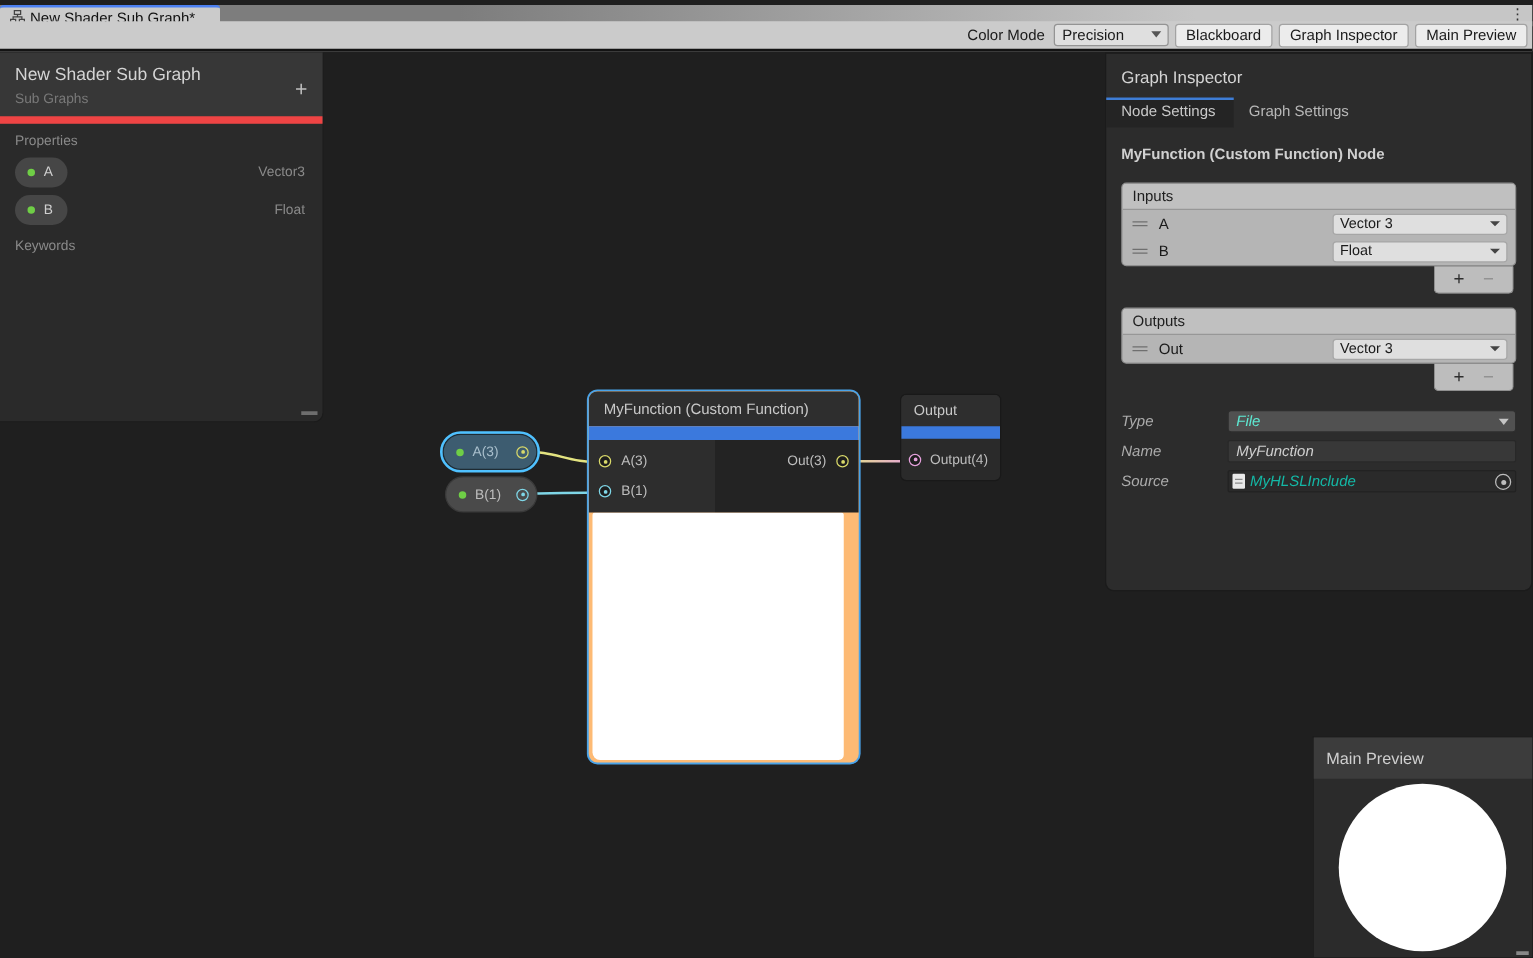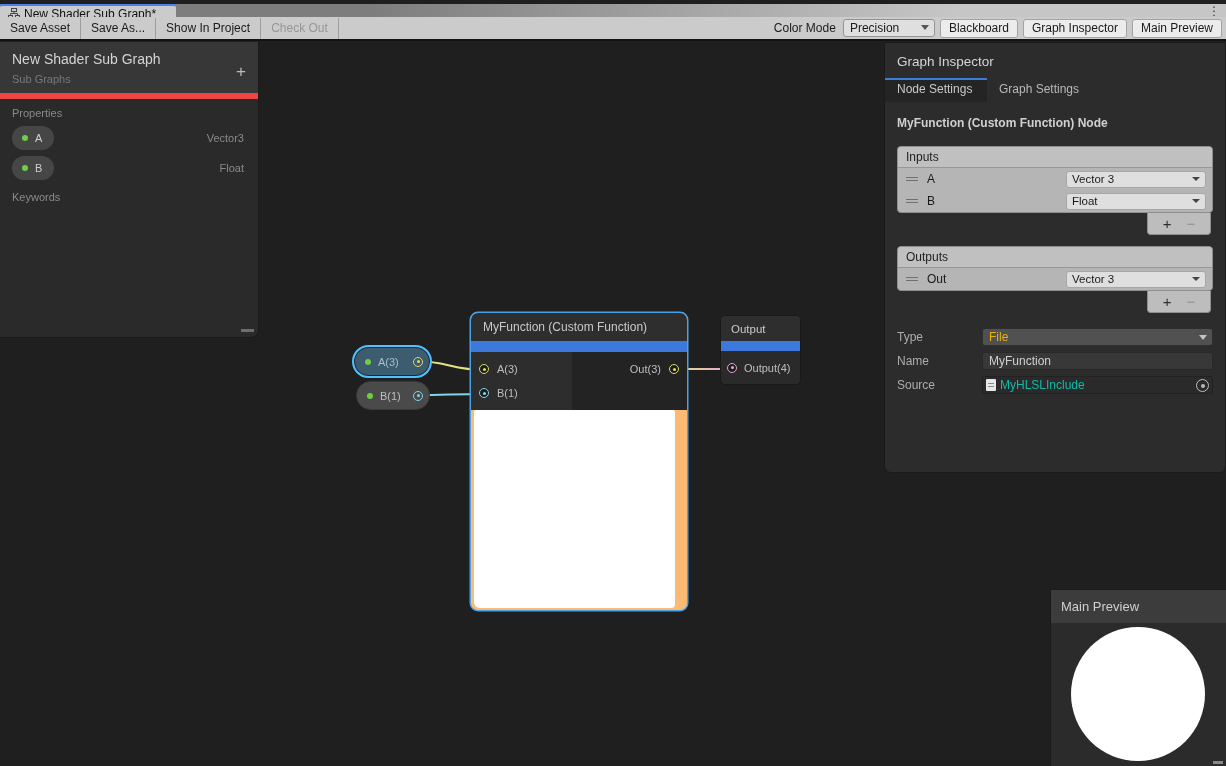--- a/index.html
+++ b/index.html
@@ -74,25 +74,25 @@
   .rl-dd { position:relative; margin-left:auto; width:140px; height:17px; background:#dfdfdf;
     border:1px solid #a6a6a6; border-radius:3px; font-size:11.5px; color:#1a1a1a; padding:1px 14px 0 5px; }
   .rl-dd .dd-arrow { position:absolute; right:5px; top:5px; width:0; height:0;
     border-left:4px solid transparent; border-right:4px solid transparent; border-top:4px solid #444; }
   .rl-pm { width:64px; height:22px; background:#bdbdbd; border:1px solid #8f8f8f; border-top:none;
     border-radius:0 0 4px 4px; margin-left:auto; margin-right:2px;
     display:flex; align-items:center; justify-content:space-evenly; }
   .rl-pm .pm-plus { font-size:15px; color:#2e2e2e; line-height:18px; }
   .rl-pm .pm-minus { font-size:15px; color:#8f8f8f; line-height:18px; }
 
-  .gi-fields { margin-top:12px; }
+  .gi-fields { margin-top:12px;font-style:italic; }
   .gi-frow { display:flex; align-items:center; height:24px; }
   .gi-flabel { width:85px; font-size:12px; color:#acacac; }
   .dk-dd { position:relative; flex:1; height:18px; background:#515151; border:1px solid #2e2e2e;
-    border-radius:3px; font-size:12px; color:#eab308; padding:1px 16px 0 6px; }
+    border-radius:3px; font-size:12px; color:#5eead4; padding:1px 16px 0 6px; }
   .dk-dd .dd-arrow { position:absolute; right:5px; top:6px; width:0; height:0;
     border-left:4px solid transparent; border-right:4px solid transparent; border-top:5px solid #c4c4c4; }
   .dk-input { flex:1; height:18px; background:#383838; border:1px solid #282828; border-radius:2px;
     font-size:12px; color:#cfcfcf; padding:1px 6px 0 6px; }
   .dk-obj { position:relative; flex:1; height:18px; background:#2a2a2a; border:1px solid #222;
     border-radius:2px; display:flex; align-items:center; padding:0 20px 0 3px; }
   .doc-ico { width:10px; height:12px; background:#e8e8e8; border-radius:1px; margin-right:4px;
     display:flex; flex-direction:column; justify-content:center; gap:2px; padding:0 2px; }
   .doc-ico i { display:block; height:1px; background:#8a8a8a; }
   .dk-obj .obj-text { font-size:12px; color:#14b8a6; }
@@ -177,26 +177,20 @@
         <rect x="0.5" y="7.5" width="4" height="3" fill="none" stroke="#444" stroke-width="1"></rect>
         <rect x="7.5" y="7.5" width="4" height="3" fill="none" stroke="#444" stroke-width="1"></rect>
         <path d="M6 3.5 V5.5 M2.5 7.5 V5.5 H9.5 V7.5" fill="none" stroke="#444" stroke-width="1"></path>
       </svg>
       <span class="tab-label">New Shader Sub Graph*</span>
     </div>
     <span class="overflow-menu">⋮</span>
   </div>
 
   <div class="toolbar">
-    <div class="tb-left">
-      <span class="tb-btn">Save Asset</span>
-      <span class="tb-btn">Save As...</span>
-      <span class="tb-btn">Show In Project</span>
-      <span class="tb-btn disabled">Check Out</span>
-    </div>
     <div class="tb-right">
       <span class="tb-label">Color Mode</span>
       <div class="tb-dropdown">
         <span>Precision</span>
         <span class="dd-arrow"></span>
       </div>
       <div class="tb-button">Blackboard</div>
       <div class="tb-button">Graph Inspector</div>
       <div class="tb-button">Main Preview</div>
     </div>

